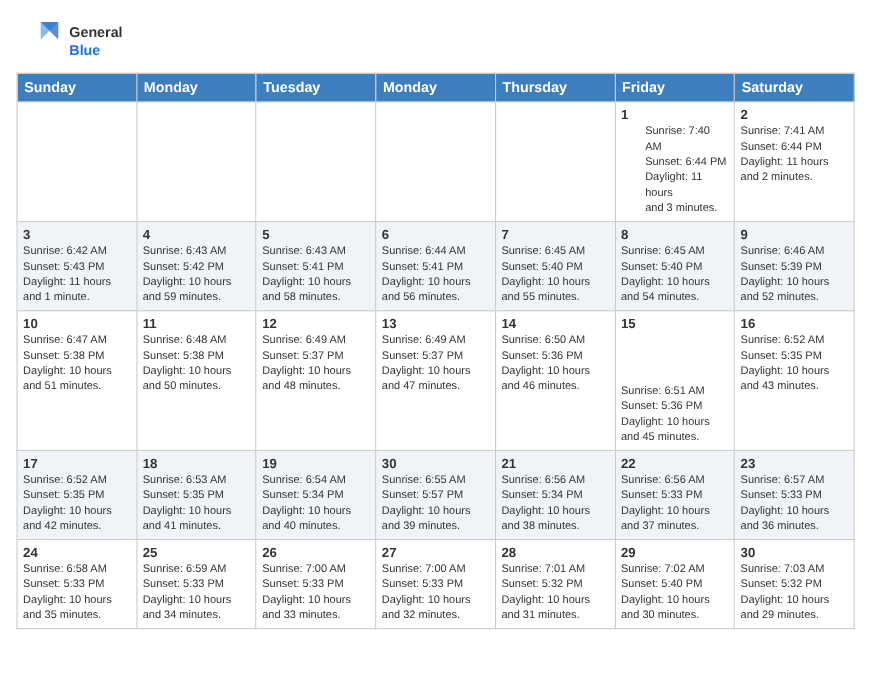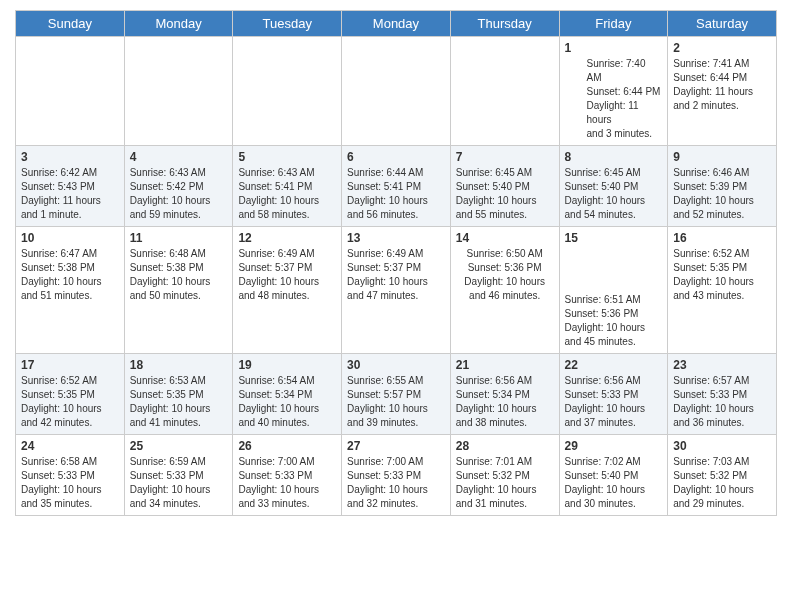--- a/index.html
+++ b/index.html
@@ -38,24 +38,24 @@
       font-weight: bold;
     }
     table {
       width: 100%;
       border-collapse: collapse;
       table-layout: fixed;
     }
     thead tr th {
       background-color: #3d7ebf;
       color: #fff;
-      text-align: center;
+      text-align: left;
       padding: 5px 6px;
       font-size: 13px;
-      font-weight: normal;
+      font-weight: bold;
       border: 1px solid #ccc;
     }
     tbody tr td {
       border: 1px solid #ccc;
       vertical-align: top;
       padding: 4px 5px;
       font-size: 10.5px;
       color: #333;
       height: 80px;
     }
@@ -74,20 +74,38 @@
     .day-info {
       font-size: 10px;
       line-height: 1.4;
       color: #333;
     }
   </style>
 </head>
 <body>
 
 <div class="container">
+  <div class="header">
+    <div class="logo">
+  <div style="display:flex;align-items:center;gap:4px;">
+    <svg width="44" height="44" viewBox="0 0 44 44" xmlns="http://www.w3.org/2000/svg">
+      <polygon points="22,4 38,4 38,20" fill="#3d7ebf" opacity="0.85"></polygon>
+      <polygon points="22,4 38,4 22,20" fill="#1a73e8" opacity="0.5"></polygon>
+    </svg>
+    <div>
+      <div style="font-size:13px;font-weight:bold;color:#333;line-height:1.2;">General</div>
+      <div style="font-size:13px;font-weight:bold;color:#1a73e8;line-height:1.2;">Blue</div>
+    </div>
+  </div>
+</div>
+    <div class="title-block">
+      <div class="month-title"></div>
+      <div class="subtitle"></div>
+    </div>
+  </div>
 
   <table>
     <thead>
       <tr>
       <th>Sunday</th>
           <th>Monday</th>
           <th>Tuesday</th>
           <th>Monday</th>
           <th>Thursday</th>
           <th>Friday</th>
@@ -191,21 +209,21 @@
           </td>
           <td>
             <span class="day-number">13</span>
             <div class="day-info" style="white-space: pre-line;">Sunrise: 6:49 AM
 Sunset: 5:37 PM
 Daylight: 10 hours
 and 47 minutes.</div>
           </td>
           <td>
             <span class="day-number">14</span>
-            <div class="day-info" style="white-space: pre-line; text-align: center;">Sunrise: 6:50 AM
+            <div class="day-info" style="white-space: pre-line;">Sunrise: 6:50 AM
 Sunset: 5:36 PM
 Daylight: 10 hours
 and 46 minutes.</div>
           </td>
           <td>
             <span class="day-number">15</span>
             <div class="day-info" style="white-space: pre-line; margin-top: 48px;">Sunrise: 6:51 AM
 Sunset: 5:36 PM
 Daylight: 10 hours
 and 45 minutes.</div>

